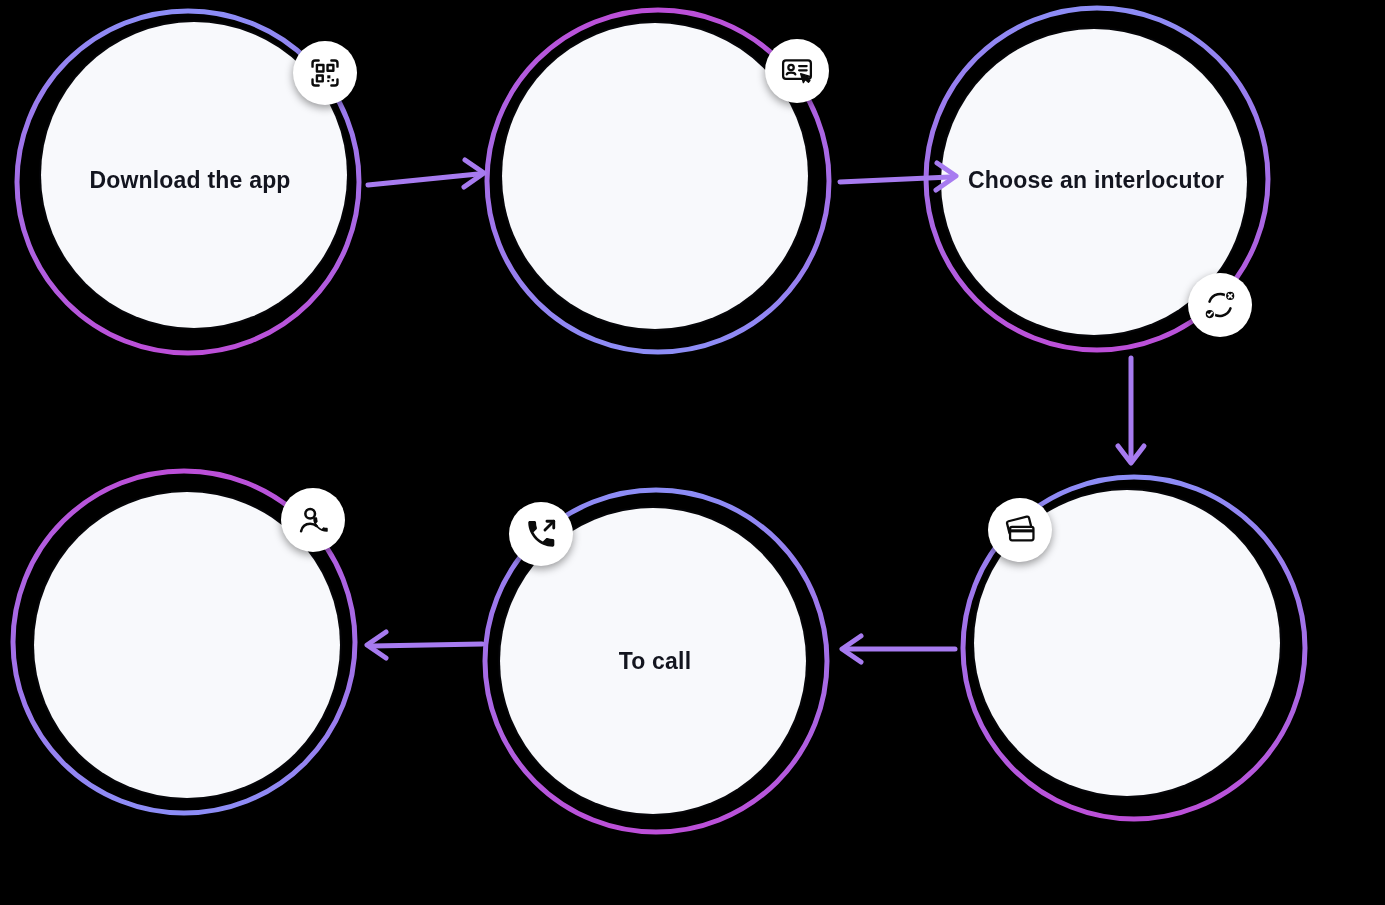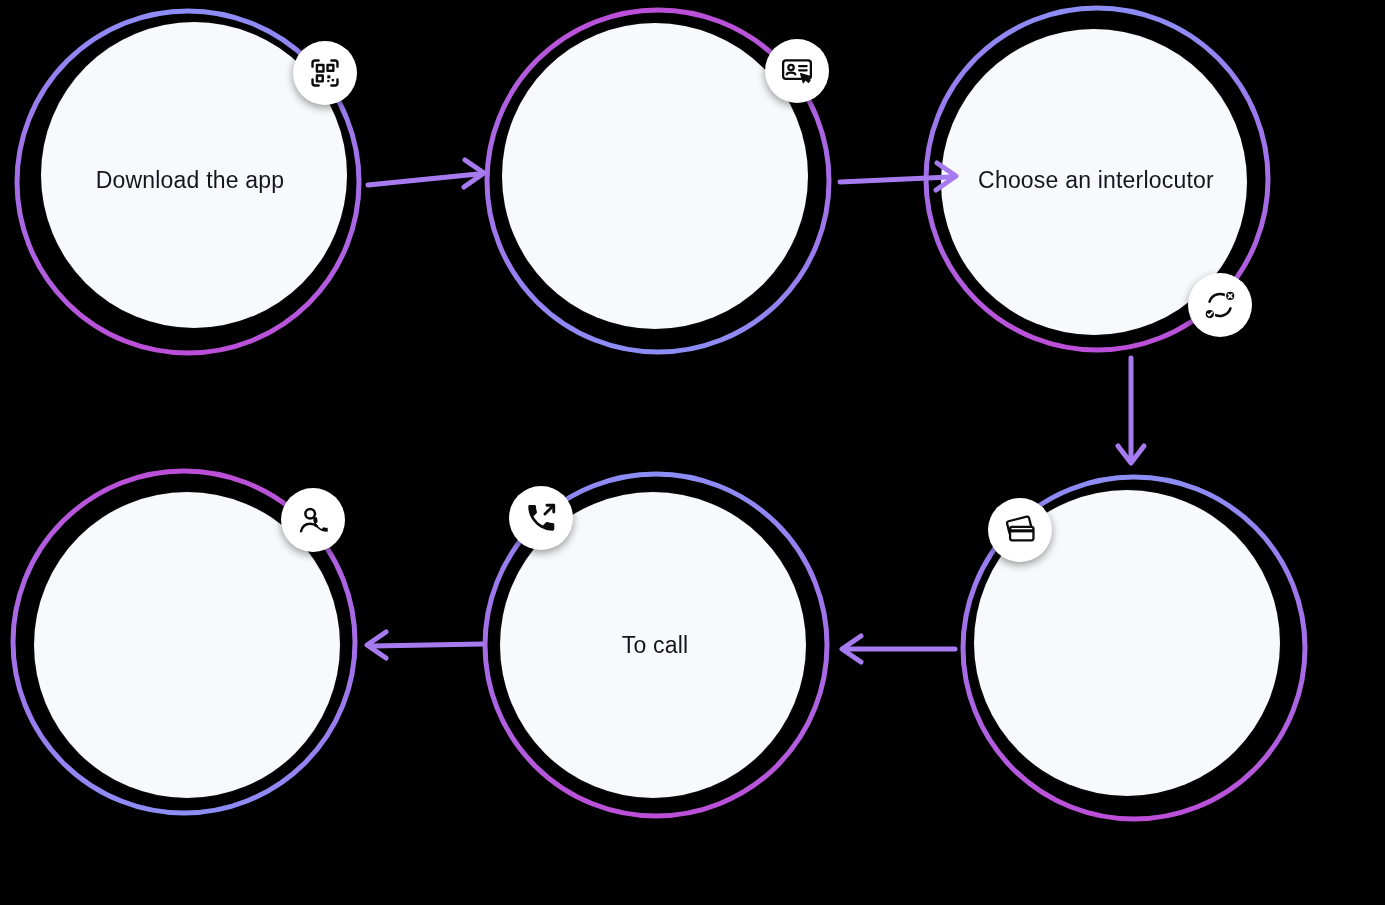--- a/index.html
+++ b/index.html
@@ -37,21 +37,21 @@
     background: #f8f9fc;
     box-shadow: 0 0 0 2px rgba(10,10,14,0.55);
   }
   .label {
     position: absolute;
     left: 50%; top: 50%;
     transform: translate(-50%, -50%);
     width: 320px;
     text-align: center;
     font-size: 23px;
-    font-weight: 400;
+    font-weight: 700;
     color: #13151f;
     letter-spacing: 0.2px;
     white-space: nowrap;
   }
   .badge {
     position: absolute;
     width: 64px;
     height: 64px;
     border-radius: 50%;
     background: #ffffff;
@@ -161,21 +161,21 @@
     <div class="disc"></div>
     <div class="badge" style="left:276px; top:25px;">
       <svg viewBox="0 0 24 24" fill="none" stroke="currentColor" stroke-width="1.8" stroke-linecap="round" stroke-linejoin="round">
         <circle cx="10" cy="7.6" r="3.4"></circle>
         <path d="M3.6 20c.7-3.6 3.2-5.4 6.4-5.4 1.8 0 3.3.55 4.5 1.6"></path>
         <path d="M14.4 14.7c.8 1.6 2.1 2.9 3.7 3.7l1-1c.2-.2.5-.25.75-.15.6.2 1.25.3 1.9.3.37 0 .65.3.65.65v1.5c0 .37-.28.65-.65.65a9.6 9.6 0 0 1-9.6-9.6c0-.37.28-.65.65-.65h1.5c.37 0 .65.28.65.65 0 .65.1 1.3.3 1.9.08.25.03.55-.15.75l-1 1z" fill="currentColor" stroke="none"></path>
       </svg>
     </div>
   </div>
 
-  <div class="node n5" style="left:475px; top:465px;">
+  <div class="node n5" style="left:475px; top:481px;">
     <svg class="ring" viewBox="0 0 360 360">
       <circle cx="181" cy="180" r="171" fill="none" stroke="url(#ringA)" stroke-width="5"></circle>
     </svg>
     <div class="disc"></div>
     <div class="label">To call</div>
     <div class="badge" style="left:34px; top:21px;">
       <svg viewBox="0 0 24 24" fill="none" stroke="currentColor" stroke-width="2" stroke-linecap="round" stroke-linejoin="round">
         <path d="M6.7 10.7a15 15 0 0 0 6.6 6.6l2.2-2.2c.3-.3.73-.4 1.1-.25 1.2.4 2.4.6 3.7.6.6 0 1.1.5 1.1 1.1v3.3c0 .6-.5 1.1-1.1 1.1C11 21 3 13 3 3.9c0-.6.5-1.1 1.1-1.1h3.3c.6 0 1.1.5 1.1 1.1 0 1.3.2 2.5.6 3.7.12.37.03.8-.25 1.1l-2.15 2z" fill="currentColor" stroke="none"></path>
         <path d="M14.8 9.2L21 3"></path>
         <path d="M16.2 3H21v4.8"></path>

